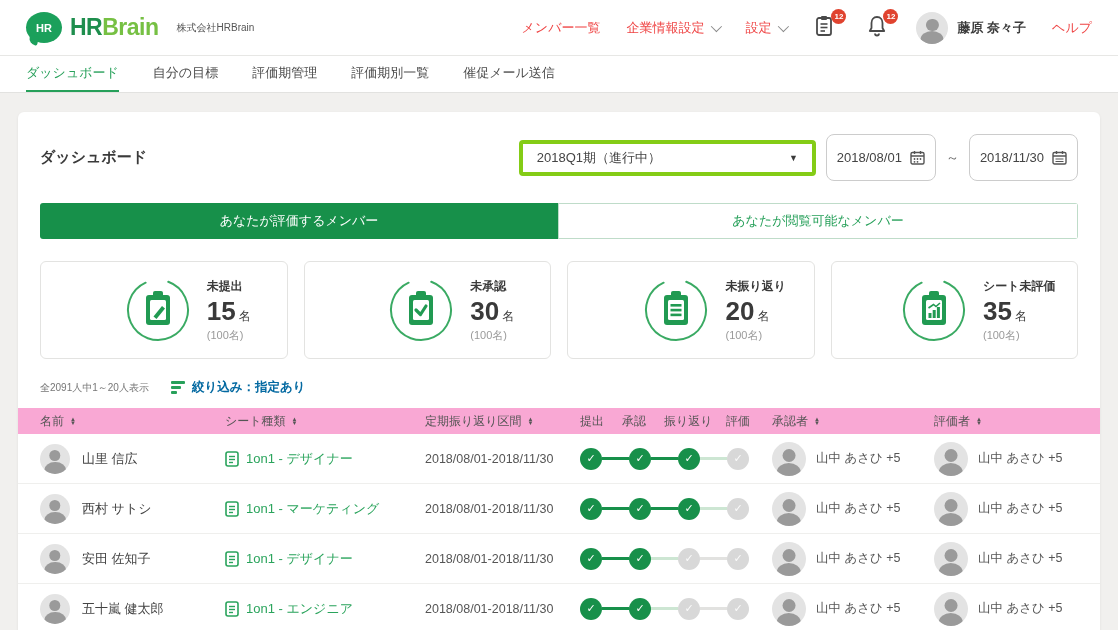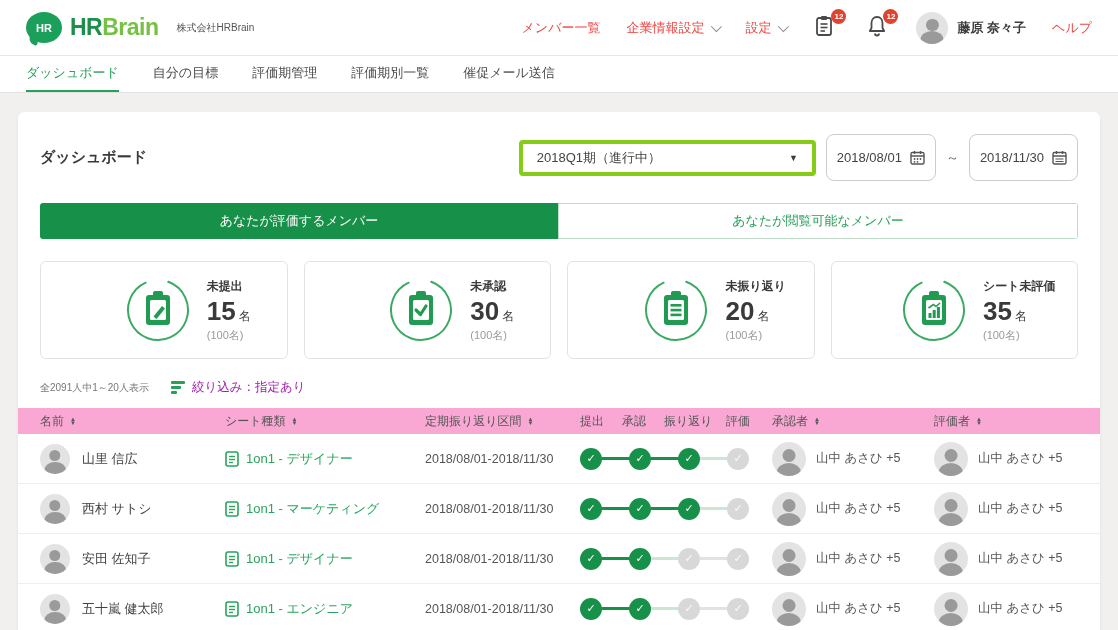--- a/index.html
+++ b/index.html
@@ -75,21 +75,21 @@
   .stat-unit { font-size:12px; color:#3a3a3a; }
   .stat-total { font-size:11px; color:#9a9a9a; margin-top:1px; }
 
   
   .filter-row { display:flex; align-items:center; gap:22px; margin-top:20px; padding-bottom:12px; }
   .list-summary { font-size:10px; color:#777; }
   .filter-link { display:flex; align-items:center; gap:7px; cursor:pointer; }
   .filter-icon { display:flex; flex-direction:column; gap:2.5px; }
   .filter-icon i { display:block; height:2.5px; background:#27a05a; border-radius:1px; }
   .filter-icon i:nth-child(1){ width:14px; } .filter-icon i:nth-child(2){ width:10px; } .filter-icon i:nth-child(3){ width:6px; }
-  .filter-label { font-size:12.5px; font-weight:normal; color:#a21caf; }
+  .filter-label { font-size:12.5px; font-weight:bold; color:#0369a1; }
 
   
   .t-grid { display:grid; grid-template-columns:185px 200px 155px 192px 162px 1fr; align-items:center; padding-left:22px; }
   .t-head { background:#f9a8d4; height:26px; font-size:12px; color:#555; }
   .th-cell { display:flex; align-items:center; gap:6px; cursor:pointer; }
   .sort { display:inline-flex; flex-direction:column; line-height:4px; font-size:6px; color:#555; }
   .steps-head { display:flex; gap:10px; }
   .steps-head span { display:inline-block; }
   .steps-head span:nth-child(1){ width:32px; } .steps-head span:nth-child(2){ width:32px; }
   .steps-head span:nth-child(3){ width:52px; } .steps-head span:nth-child(4){ width:32px; }

